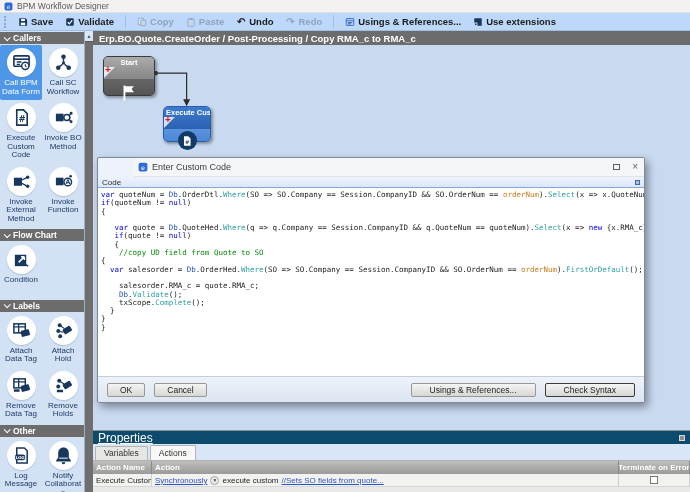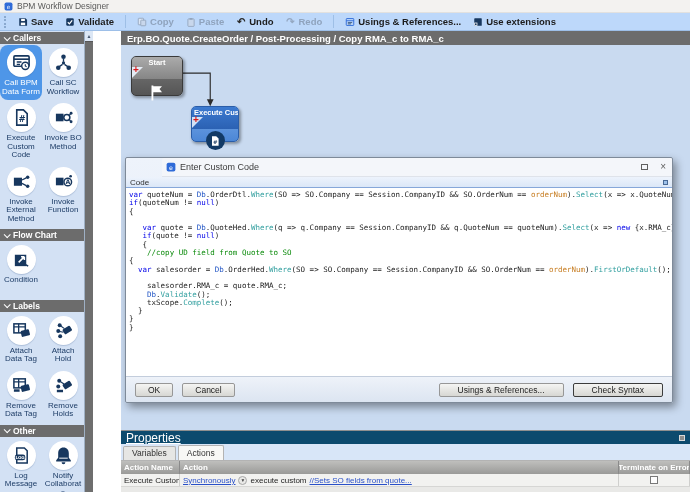--- a/index.html
+++ b/index.html
@@ -23,34 +23,34 @@
   .tb-btn.disabled .txt-ic{color:#95a8c2;}
   .tb-sep{width:1px;height:13px;background:#9ebfe6;margin:0 4px;}
 
   .main{flex:1;display:flex;min-height:0;}
 
   
   .sidebar{width:84px;flex:0 0 84px;background:#d3e1f4;overflow:hidden;display:flex;flex-direction:column;}
   .sb-head{height:12px;flex:0 0 12px;background:#6c6c6c;color:#fff;font-size:8.5px;font-weight:bold;display:flex;align-items:center;gap:4px;padding:0 4px;margin-top:1px;}
   .chev{width:5px;height:5px;border-right:1.5px solid #fff;border-bottom:1.5px solid #fff;transform:rotate(45deg) translateY(-1px);flex:0 0 5px;}
   .tool-grid{display:flex;flex-wrap:wrap;padding:1px 0;}
-  .tool{width:42px;display:flex;flex-direction:column;align-items:center;padding:3px 1px 4px;border-radius:8px;}
+  .tool{width:42px;display:flex;flex-direction:column;align-items:center;padding:3px 1px 4px;border-radius:2px;}
   .tool .circ{width:29px;height:29px;border-radius:50%;background:#fff;display:flex;align-items:center;justify-content:center;box-shadow:0 1px 1px rgba(60,90,140,.25);}
   .tool-ic{width:19px;height:19px;}
   .tool .lbl{font-size:8px;line-height:8.5px;text-align:center;color:#1d3c66;margin-top:2px;word-break:break-word;}
   .tool.selected{background:#4e96e8;}
   .tool.selected .lbl{color:#fff;}
   .sb-gap{height:9px;flex:0 0 9px;}
 
   
   .sb-scroll{width:9px;flex:0 0 9px;background:#aebccd;display:flex;flex-direction:column;border-left:1px solid #9fb0c4;}
   .sb-up{height:10px;flex:0 0 10px;background:#dce7f5;color:#45566e;font-size:5px;display:flex;align-items:center;justify-content:center;}
   .sb-thumb{flex:1;background:#6e6e6e;border-top:1px solid #575757;}
 
-  .content{flex:1;display:flex;flex-direction:column;min-width:0;padding-left:28px;}
+  .content{flex:1;display:flex;flex-direction:column;min-width:0;}
   .breadcrumb{height:14px;flex:0 0 14px;background:#6c6c6c;color:#fff;font-size:9.5px;font-weight:bold;display:flex;align-items:center;padding:0 6px;}
 
   
   .canvas{flex:1;position:relative;background:#c9daf0;overflow:hidden;}
   .connector{position:absolute;left:0;top:0;width:100%;height:100%;pointer-events:none;}
   .node{position:absolute;border-radius:5px;box-shadow:1.5px 2px 3px rgba(0,0,0,.35);}
   .node .n-title{height:22px;font-size:7.5px;font-weight:bold;color:#fff;text-align:center;line-height:11px;border-radius:4px 4px 0 0;overflow:hidden;white-space:nowrap;padding:0 2px;}
   .node .n-body{display:flex;align-items:center;justify-content:center;}
   .node.start{left:10px;top:11px;width:52px;height:40px;background:linear-gradient(#7d7d7d,#555);border:1px solid #3a3a3a;}
   .node.start .n-title{background:linear-gradient(#ababab,#868686);}

